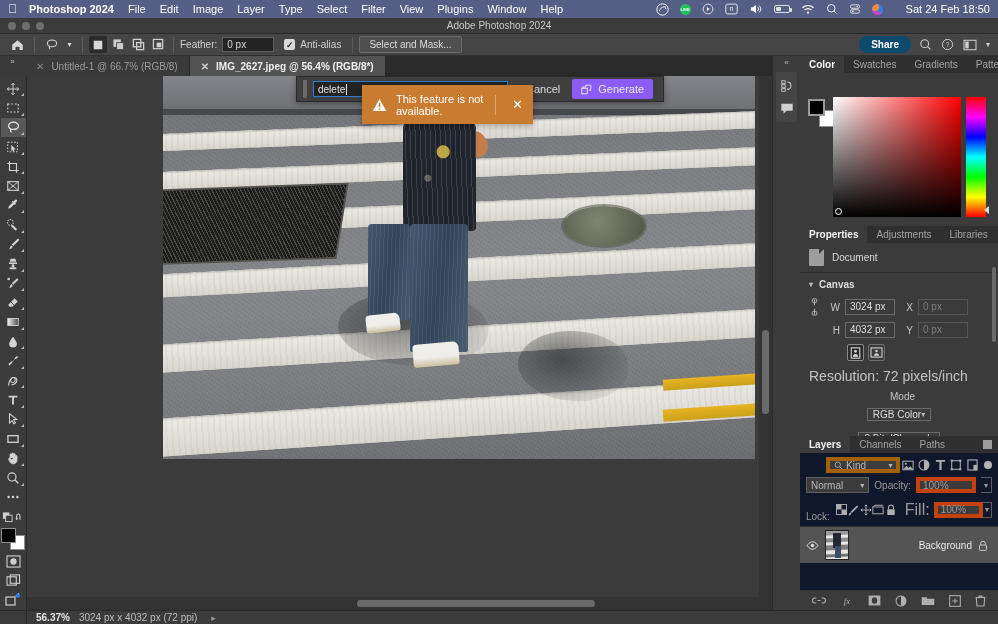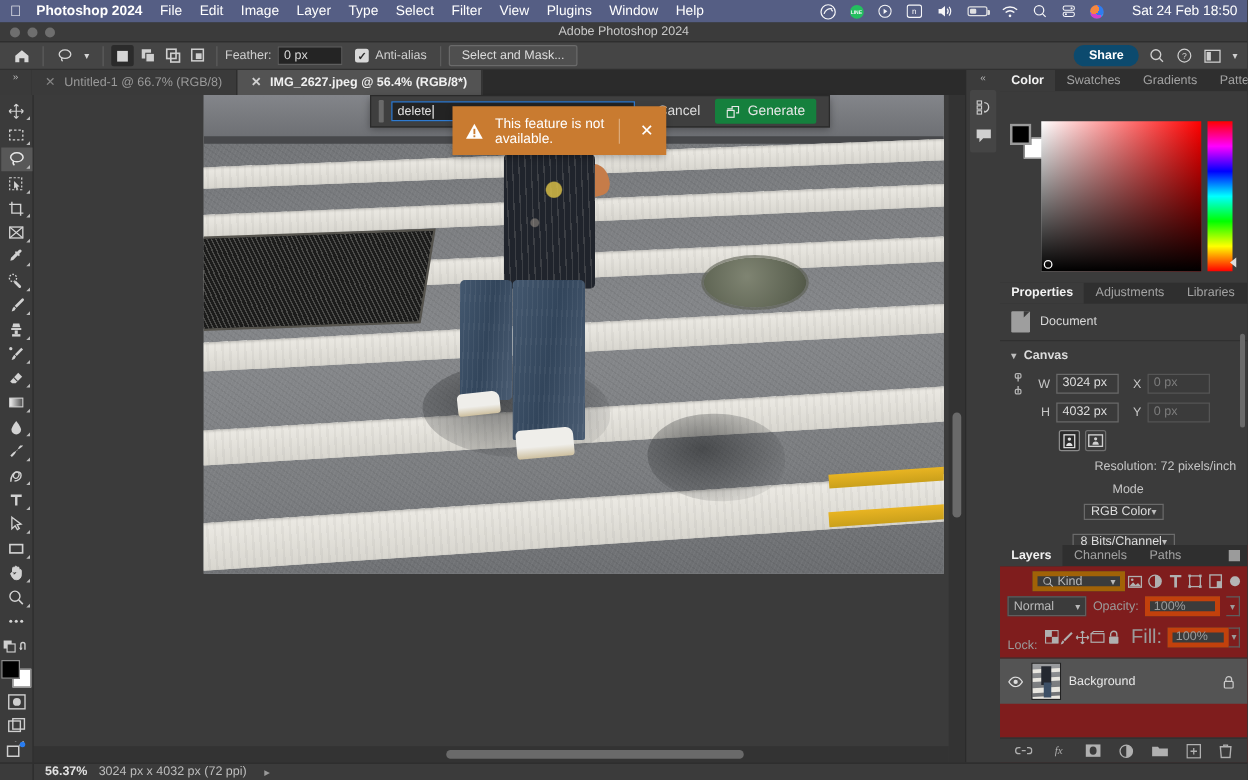--- a/index.html
+++ b/index.html
@@ -176,21 +176,21 @@
     padding:0 6px; z-index:30; box-shadow:0 2px 6px rgba(0,0,0,.35);
   }
   .gen-input {
     background:#232323; border:1px solid #2f7bd1; color:#e2e2e2; height:16px;
     width:195px; font-size:10px; padding:0 4px; display:flex; align-items:center;
   }
   .caret { width:1px; height:11px; background:#e2e2e2; margin-left:1px; }
   .gen-chevron { margin:0 8px 0 6px; color:#c0c0c0; font-size:8px; }
   .gen-cancel { color:#dcdcdc; font-size:11px; margin-right:12px; }
   .gen-generate {
-    display:flex; align-items:center; gap:6px; background:#15803d;
+    display:flex; align-items:center; gap:6px; background:#8b5cf6;
     color:#e8e8e8; font-size:11px; height:20px; padding:0 9px; border-radius:2px;
   }
   .gen-handle { width:4px; height:18px; background:#6a6a6a; border-radius:1px; margin-right:6px; }
 
   
   .toast {
     position:absolute; left:362px; top:85px; width:171px; height:39px;
     background:#c97b30; display:flex; align-items:center; z-index:40;
     padding:0 10px; gap:9px; box-shadow:0 2px 6px rgba(0,0,0,.3);
   }
@@ -256,33 +256,33 @@
   .finput {
     background:#3b3b3b; border:1px solid #6a6a6a; color:#dedede; height:16px;
     width:50px; font-size:10px; padding:0 4px; line-height:14px;
   }
   .finput.dim { color:#7d7d7d; border-color:#555; }
   .link-ic { width:11px; margin-right:2px; color:#b5b5b5; display:flex; align-items:center; justify-content:center;}
   .orient { display:flex; gap:4px; margin:2px 0 7px 38px; }
   .orient-btn { width:17px; height:17px; border:1px solid #6e6e6e; border-radius:2px;
                 display:flex; align-items:center; justify-content:center; color:#d0d0d0; }
   .orient-btn.active { background:#2b2b2b; border-color:#8a8a8a; }
-  .res-line { text-align:right; font-size:10px; color:#c4c4c4; margin-bottom:7px; }
+  .res-line { text-align:left; font-size:14px; color:#c4c4c4; margin-bottom:7px; }
   .mode-row { display:flex; align-items:center; gap:6px; margin-bottom:5px;flex-direction:column; }
   .mode-lbl { width:32px; text-align:right; font-size:10px; color:#c6c6c6; }
   .select {
     background:#3b3b3b; border:1px solid #6a6a6a; color:#dedede; height:17px;
     flex:1; font-size:10px; padding:0 5px; display:flex; align-items:center;
     justify-content:space-between;
   }
   .select .cv { font-size:8px; color:#bbb; }
   .prop-scroll { position:absolute; right:2px; top:24px; width:4px; height:75px; background:#6a6a6a; border-radius:2px; }
 
   
-  .layerspanel { position:absolute; left:0; right:0; top:380px; bottom:0; background:#7f1d1d; display:flex; flex-direction:column; }
+  .layerspanel { position:absolute; left:0; right:0; top:380px; bottom:0; background:#0f172a; display:flex; flex-direction:column;text-align:right; }
   .lfilter { display:flex; align-items:center; gap:0; padding:4px 6px; }
   .kind-select {
     background:#3b3b3b; border:4px solid #a16207; color:#b9b9b9; height:16px;
     width:78px; font-size:10px; padding:0 4px; display:flex; align-items:center; gap:3px;margin-left:20px;
   }
   .kind-select .cv { margin-left:auto; font-size:8px; }
   .lfi { width:17px; display:flex; align-items:center; justify-content:center; color:#b0b0b0; }
   .ltoggle { width:8px; height:8px; border-radius:50%; background:#b4b4b4; margin-left:4px; }
   .blend-row { display:flex; align-items:center; gap:5px; padding:0 6px 4px 6px; }
   .blend-select {

